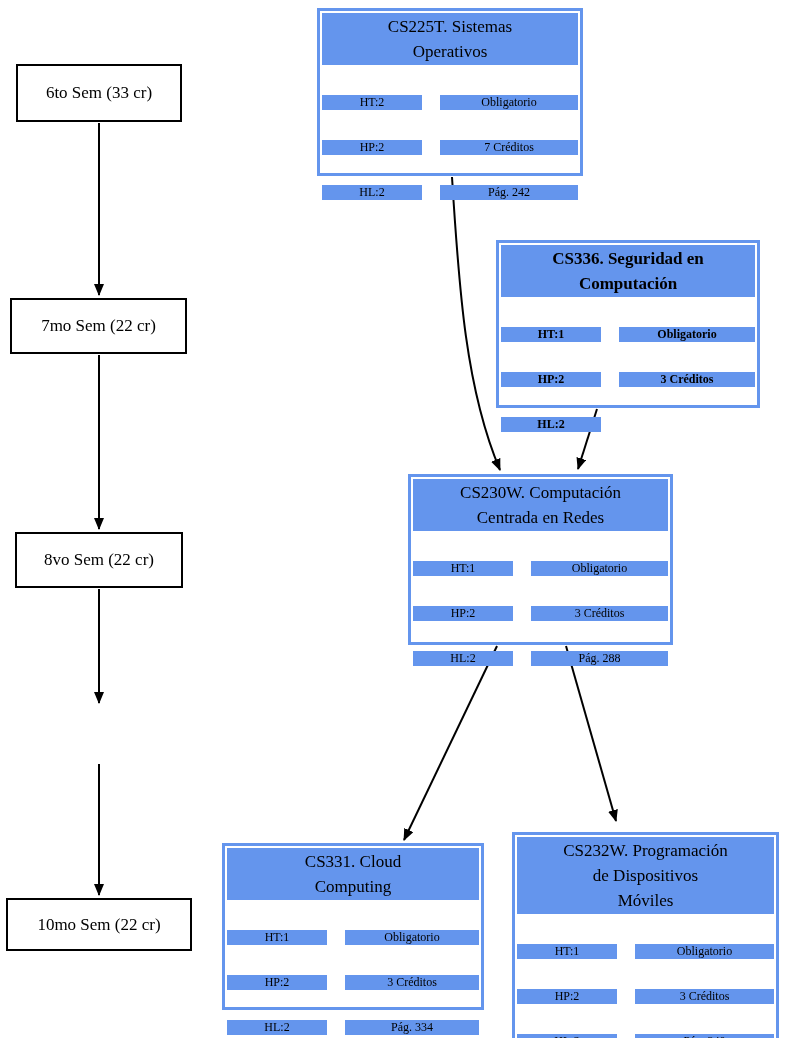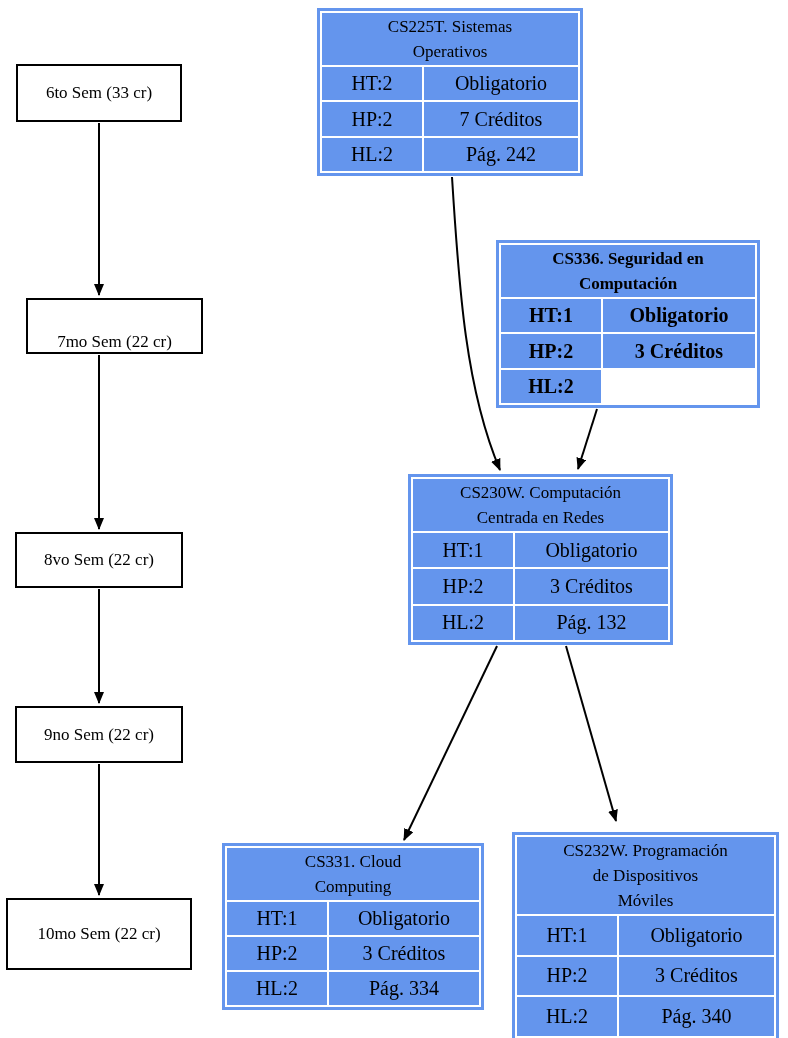--- a/index.html
+++ b/index.html
@@ -14,30 +14,31 @@
   }
   svg.edges{position:absolute;left:0;top:0;width:788px;height:1038px;pointer-events:none;}
   .sem{
     position:absolute;box-sizing:border-box;border:2px solid var(--ink);
     background:var(--bg);display:flex;align-items:center;justify-content:center;
     font-size:17px;white-space:nowrap;
   }
   .card{
     position:absolute;box-sizing:border-box;border:3px solid var(--blue);
     background:var(--bg);padding:2px;display:grid;
-    grid-template-columns:100px 1fr;grid-template-rows:auto 1fr 1fr 1fr;gap:2px;
+    grid-template-columns:100px 1fr;grid-template-rows:auto 1fr 1fr 1fr;gap:18px;
   }
   .card .title{
     grid-column:1 / -1;background:var(--blue);display:flex;align-items:center;
     justify-content:center;text-align:center;white-space:pre-line;
     font-size:17px;line-height:25px;padding:1px 0;
   }
   .card .cell{
     background:var(--blue);display:flex;align-items:center;justify-content:center;
-    font-size:20px;
+    font-size:12px;
+    margin-top:12px;
   }
 </style>
 </head>
 <body>
 
 <div class="stage">
 
   <svg class="edges" viewBox="0 0 788 1038">
     <defs>
       <marker id="arrow" markerUnits="userSpaceOnUse" markerWidth="13" markerHeight="11" refX="11" refY="5" orient="auto">
@@ -50,30 +51,27 @@
     <path d="M99,764 L99,895" stroke="#000" stroke-width="2" fill="none" marker-end="url(#arrow)"></path>
     <path d="M452,177 C459,290 466,390 500,470" stroke="#000" stroke-width="2" fill="none" marker-end="url(#arrow)"></path>
     <path d="M597,409 L578,469" stroke="#000" stroke-width="2" fill="none" marker-end="url(#arrow)"></path>
     <path d="M497,646 L404,840" stroke="#000" stroke-width="2" fill="none" marker-end="url(#arrow)"></path>
     <path d="M566,646 L616,821" stroke="#000" stroke-width="2" fill="none" marker-end="url(#arrow)"></path>
   </svg>
 
   <div class="sem" style="left:16px;top:64px;width:166px;height:58px;">
     <span>6to Sem (33 cr)</span>
   </div>
-  <div class="sem" style="left:26px;top:298px;width:177px;height:56px;align-items:flex-end;">
+  <div class="sem" style="left:10px;top:298px;width:177px;height:56px;">
     <span>7mo Sem (22 cr)</span>
   </div>
   <div class="sem" style="left:15px;top:532px;width:168px;height:56px;">
     <span>8vo Sem (22 cr)</span>
   </div>
-  <div class="sem" style="left:15px;top:706px;width:168px;height:57px;">
-    <span>9no Sem (22 cr)</span>
-  </div>
-  <div class="sem" style="left:6px;top:898px;width:186px;height:72px;">
+  <div class="sem" style="left:6px;top:898px;width:186px;height:53px;">
     <span>10mo Sem (22 cr)</span>
   </div>
 
   <div class="card" style="left:317px;top:8px;width:266px;height:168px;">
     <div class="title">CS225T. Sistemas
 Operativos</div>
     <div class="cell">HT:2</div>
     <div class="cell">Obligatorio</div>
     <div class="cell">HP:2</div>
     <div class="cell">7 Créditos</div>
@@ -92,21 +90,21 @@
   </div>
 
   <div class="card" style="left:408px;top:474px;width:265px;height:171px;">
     <div class="title">CS230W. Computación
 Centrada en Redes</div>
     <div class="cell">HT:1</div>
     <div class="cell">Obligatorio</div>
     <div class="cell">HP:2</div>
     <div class="cell">3 Créditos</div>
     <div class="cell">HL:2</div>
-    <div class="cell">Pág. 132</div>
+    <div class="cell">Pág. 288</div>
   </div>
 
   <div class="card" style="left:222px;top:843px;width:262px;height:167px;">
     <div class="title">CS331. Cloud
 Computing</div>
     <div class="cell">HT:1</div>
     <div class="cell">Obligatorio</div>
     <div class="cell">HP:2</div>
     <div class="cell">3 Créditos</div>
     <div class="cell">HL:2</div>

